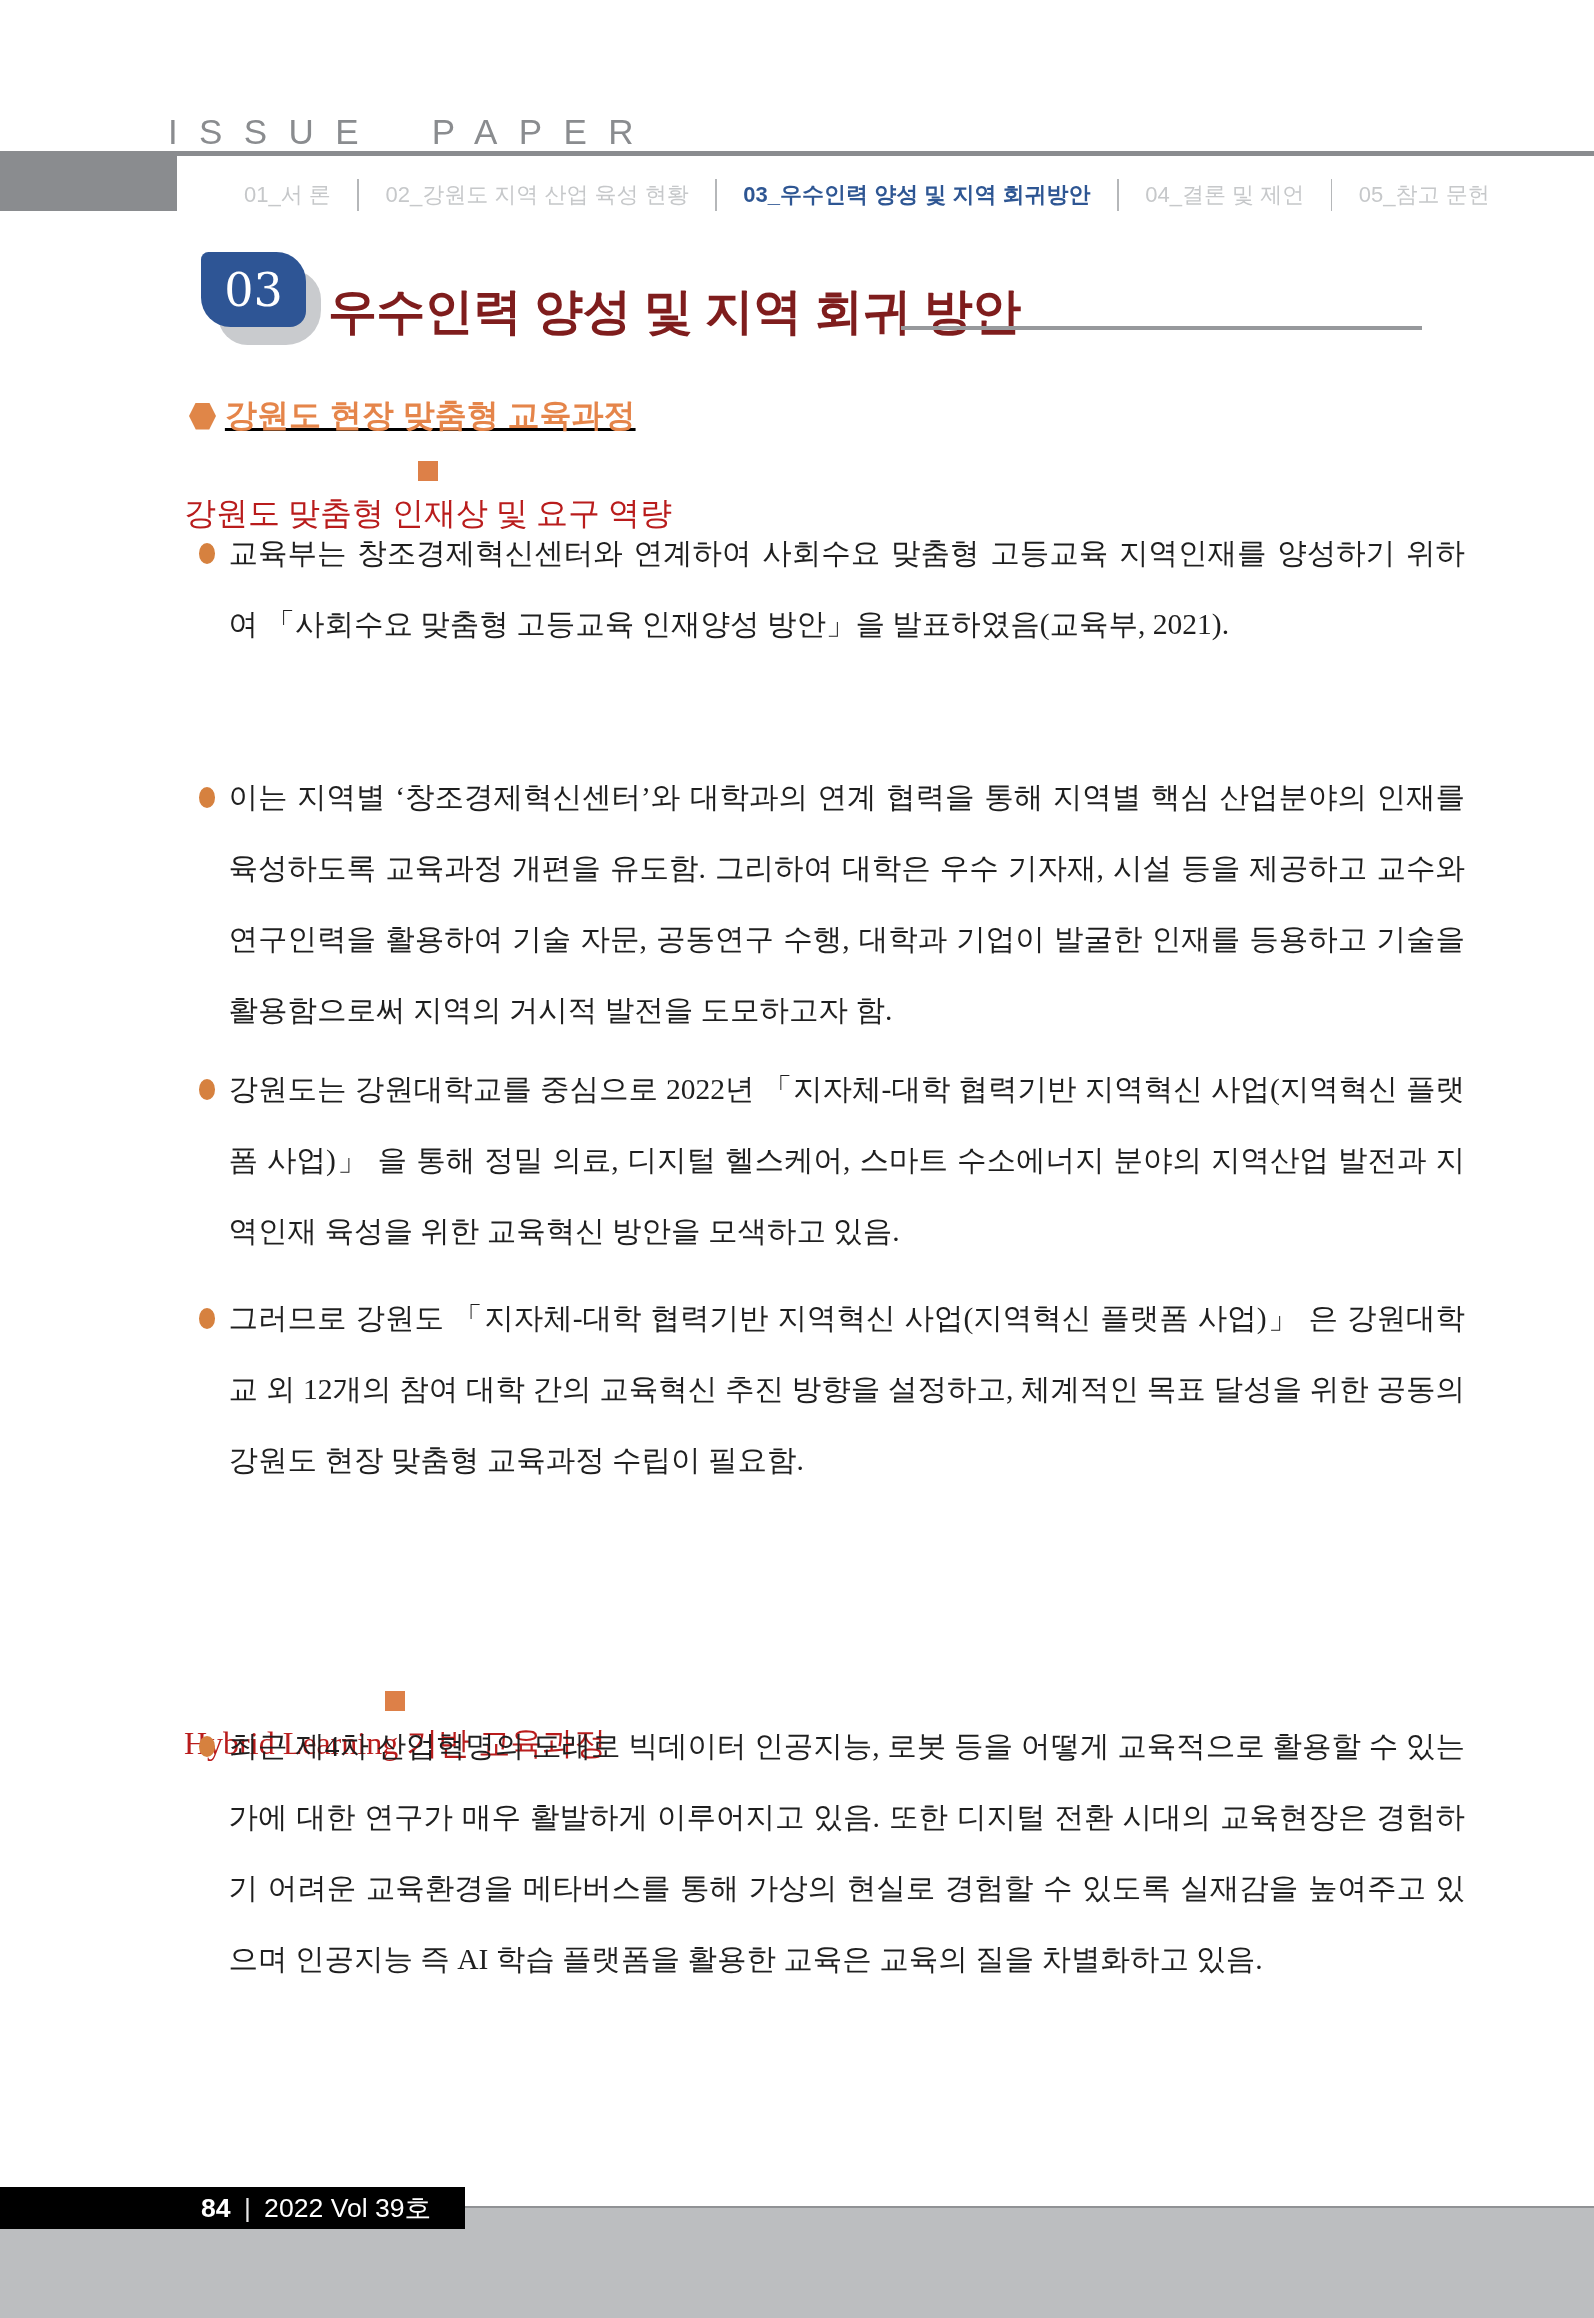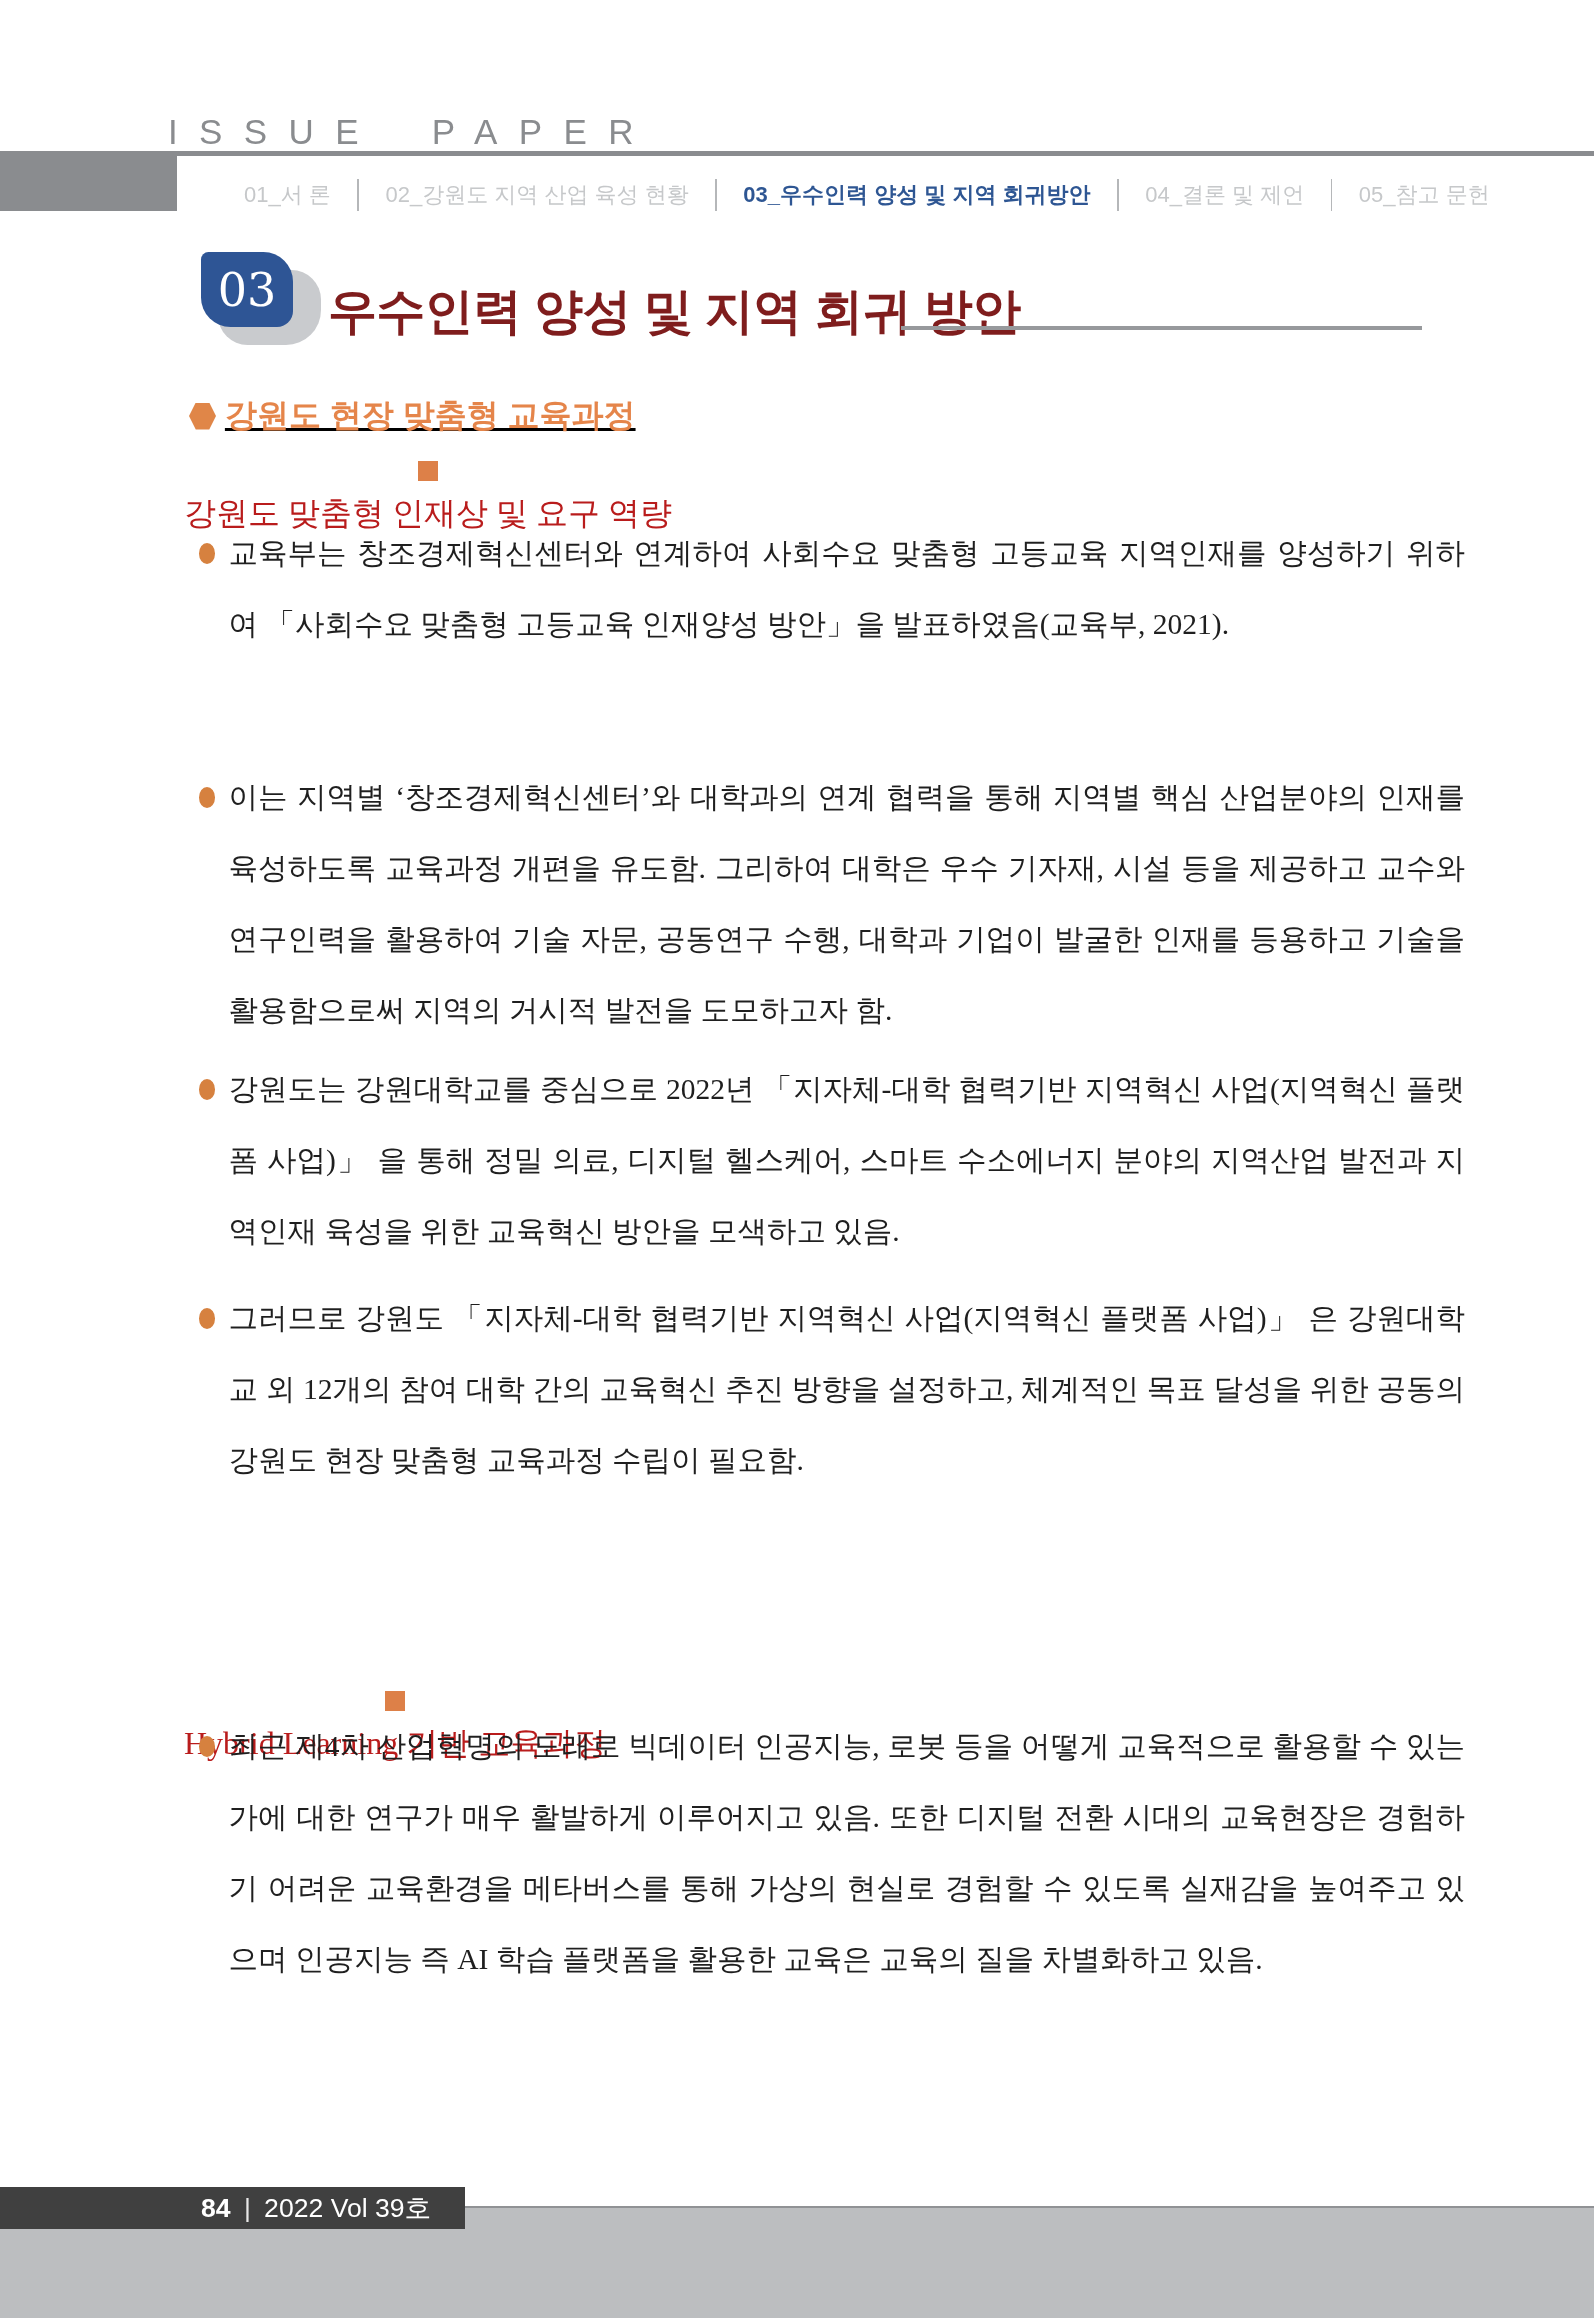--- a/index.html
+++ b/index.html
@@ -32,21 +32,21 @@
   }
   .nav-item{cursor:default;}
   .nav-item.active{color:#2e5693;font-weight:bold;}
   .nav-sep{width:1.5px;height:32px;background:#b5b7b9;}
   
   .badge-shadow{
     position:absolute;left:218px;top:270px;width:103px;height:75px;
     background:#c9cbce;border-radius:7.4px 29.5px 35px 29.5px;
   }
   .badge{
-    position:absolute;left:201px;top:252px;width:92px;height:75px;
+    position:absolute;left:201px;top:252px;width:105px;height:75px;
     background:#2e5595;border-radius:7.4px 29.5px 16px 29.5px;
     display:flex;align-items:center;justify-content:center;
   }
   .badge-num{
     font-family:"DejaVu Serif","Liberation Serif",serif;
     font-size:46px;color:#ffffff;line-height:1;
   }
   .section-title{
     position:absolute;left:328px;top:279px;
     font-size:49px;font-weight:bold;color:#7f1d1d;
@@ -95,21 +95,21 @@
   .p3{top:1054px;}
   .p4{top:1283px;}
   .p5{top:1711px;}
   
   .footer-light{
     position:absolute;left:0;top:2206px;width:1595px;height:112px;
     background:#bcbec0;border-top:2.2px solid #909295;box-sizing:border-box;
   }
   .footer-bar{
     position:absolute;left:0;top:2187px;width:465px;height:42px;
-    background:#404040;color:#ffffff;
+    background:#000000;color:#ffffff;
     display:flex;align-items:center;
     padding-left:201px;box-sizing:border-box;
     font-size:26.6px;white-space:nowrap;
   }
   .footer-bar .pg{font-weight:bold;}
   .footer-bar .fsep{margin:0 13.3px;font-weight:300;color:#e8e8e8;}
 </style>
 </head>
 <body>
 

